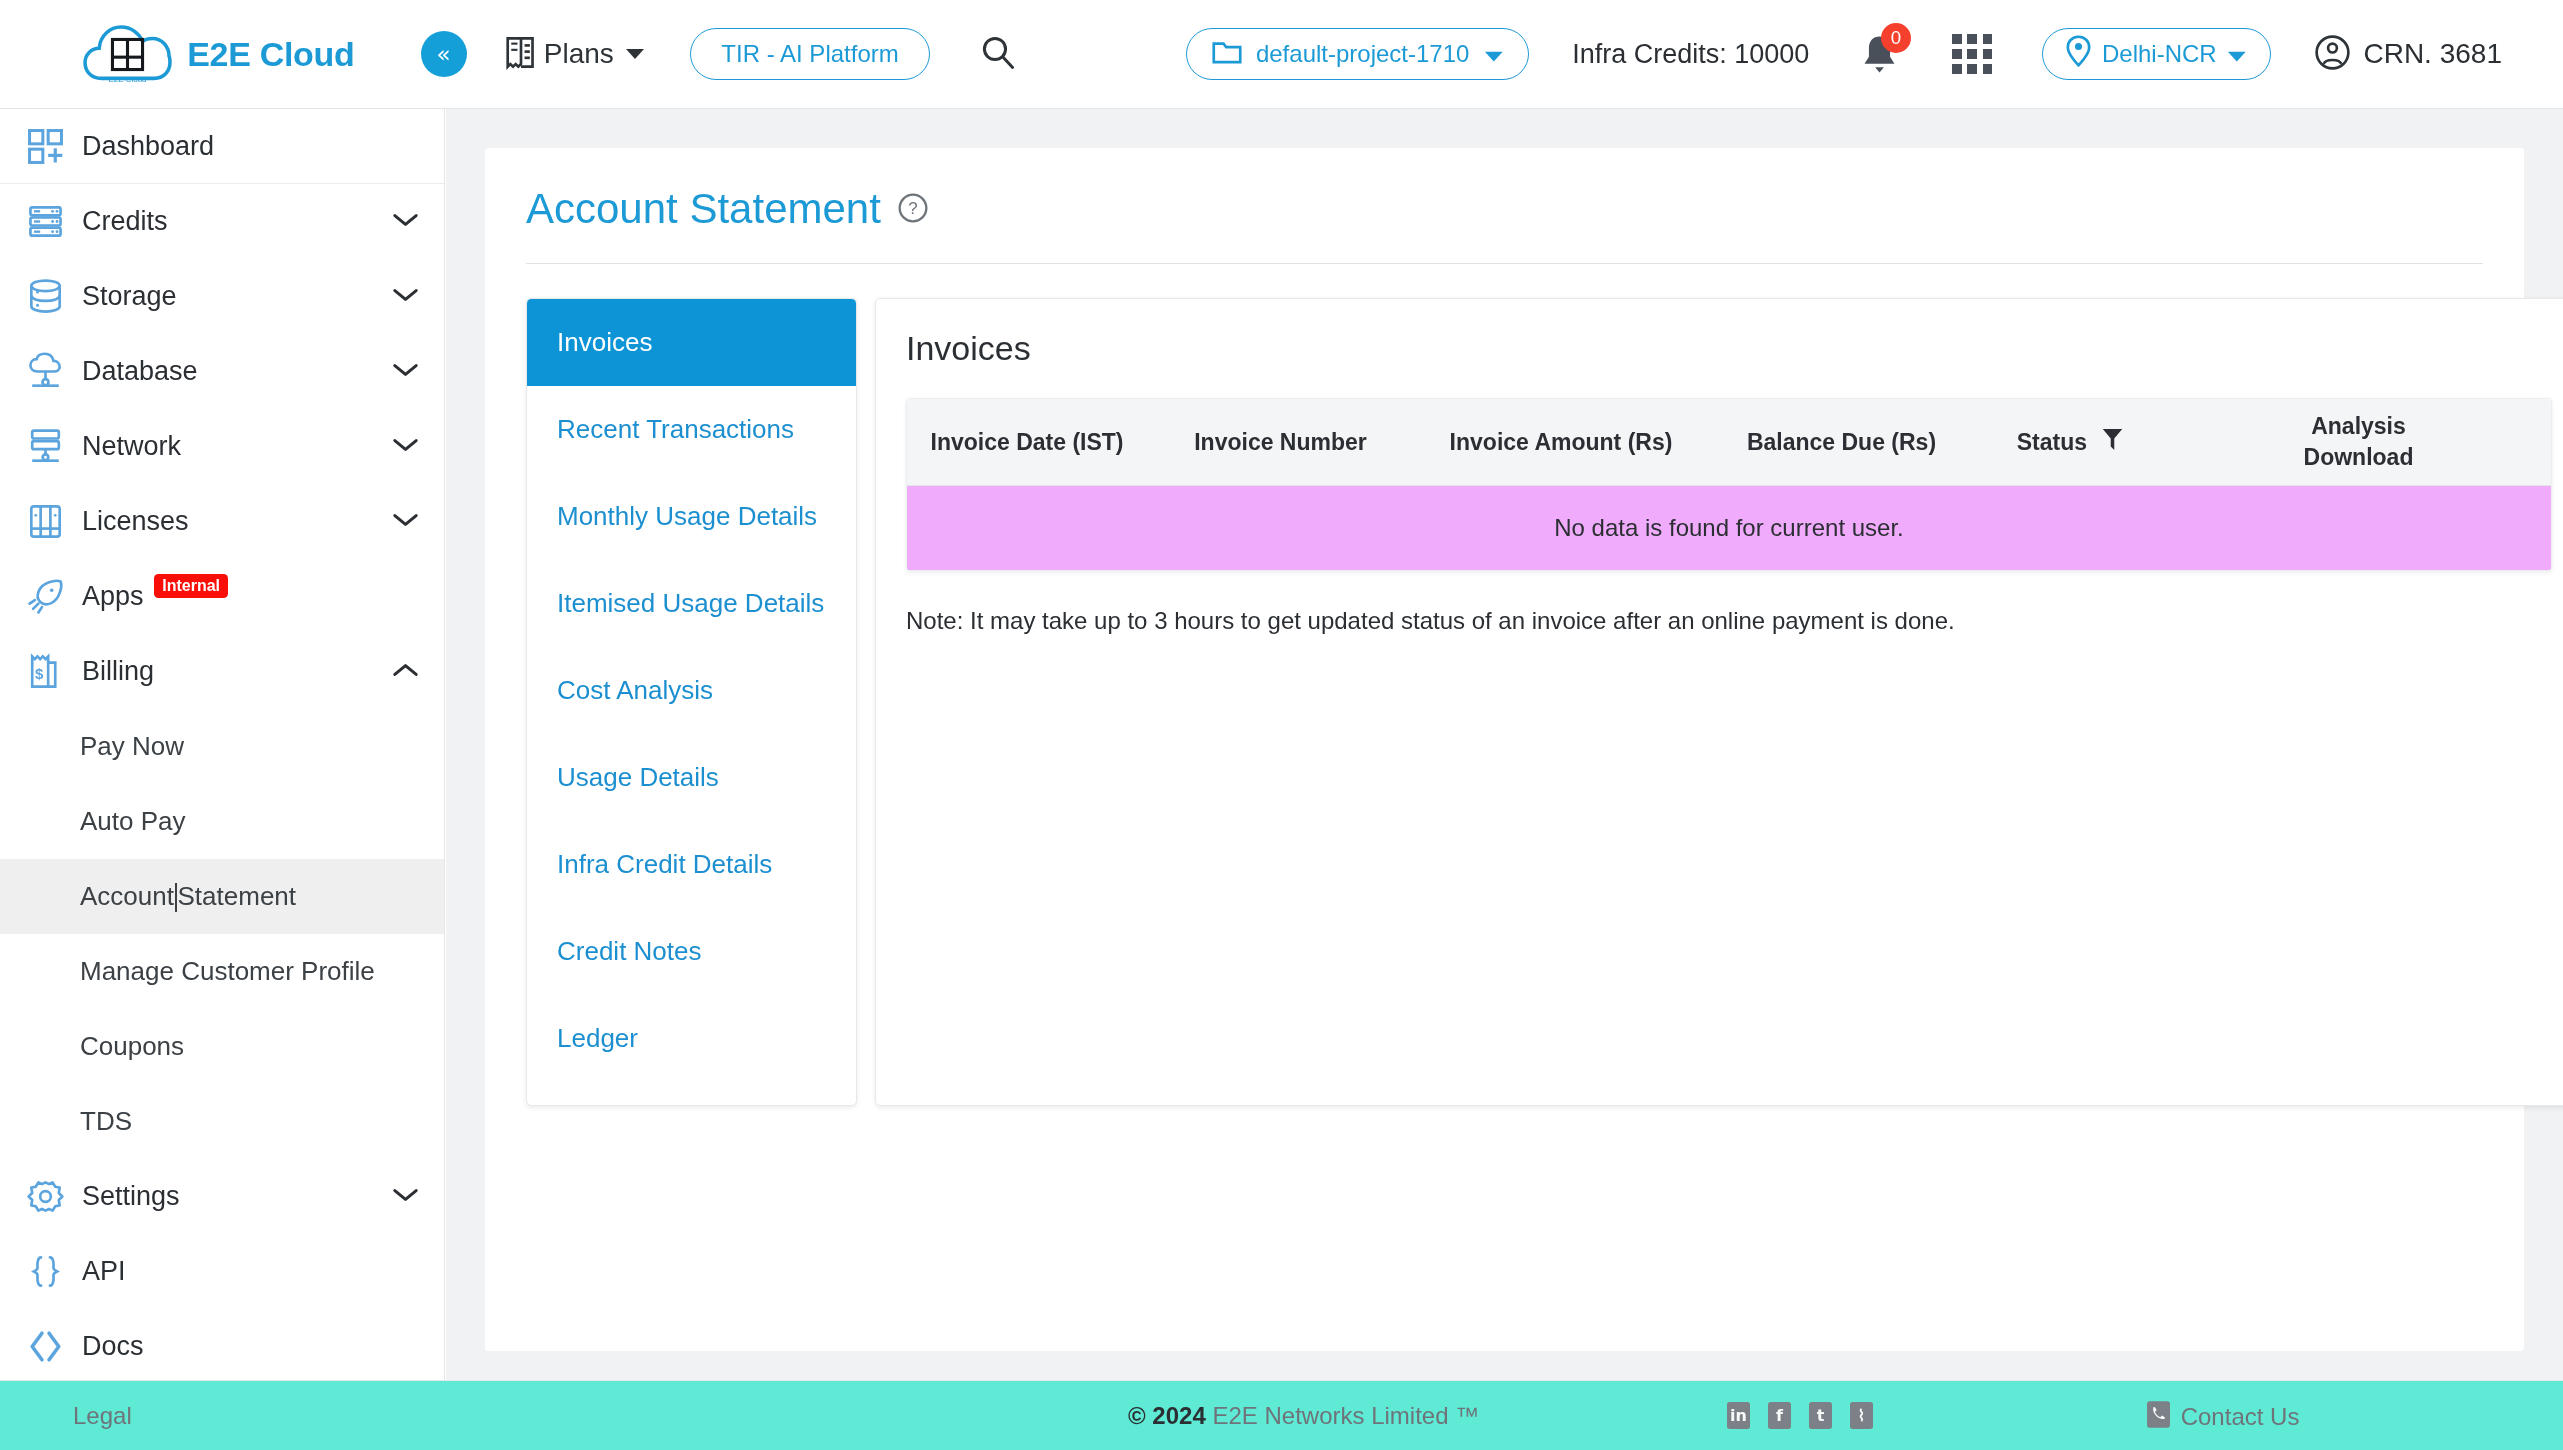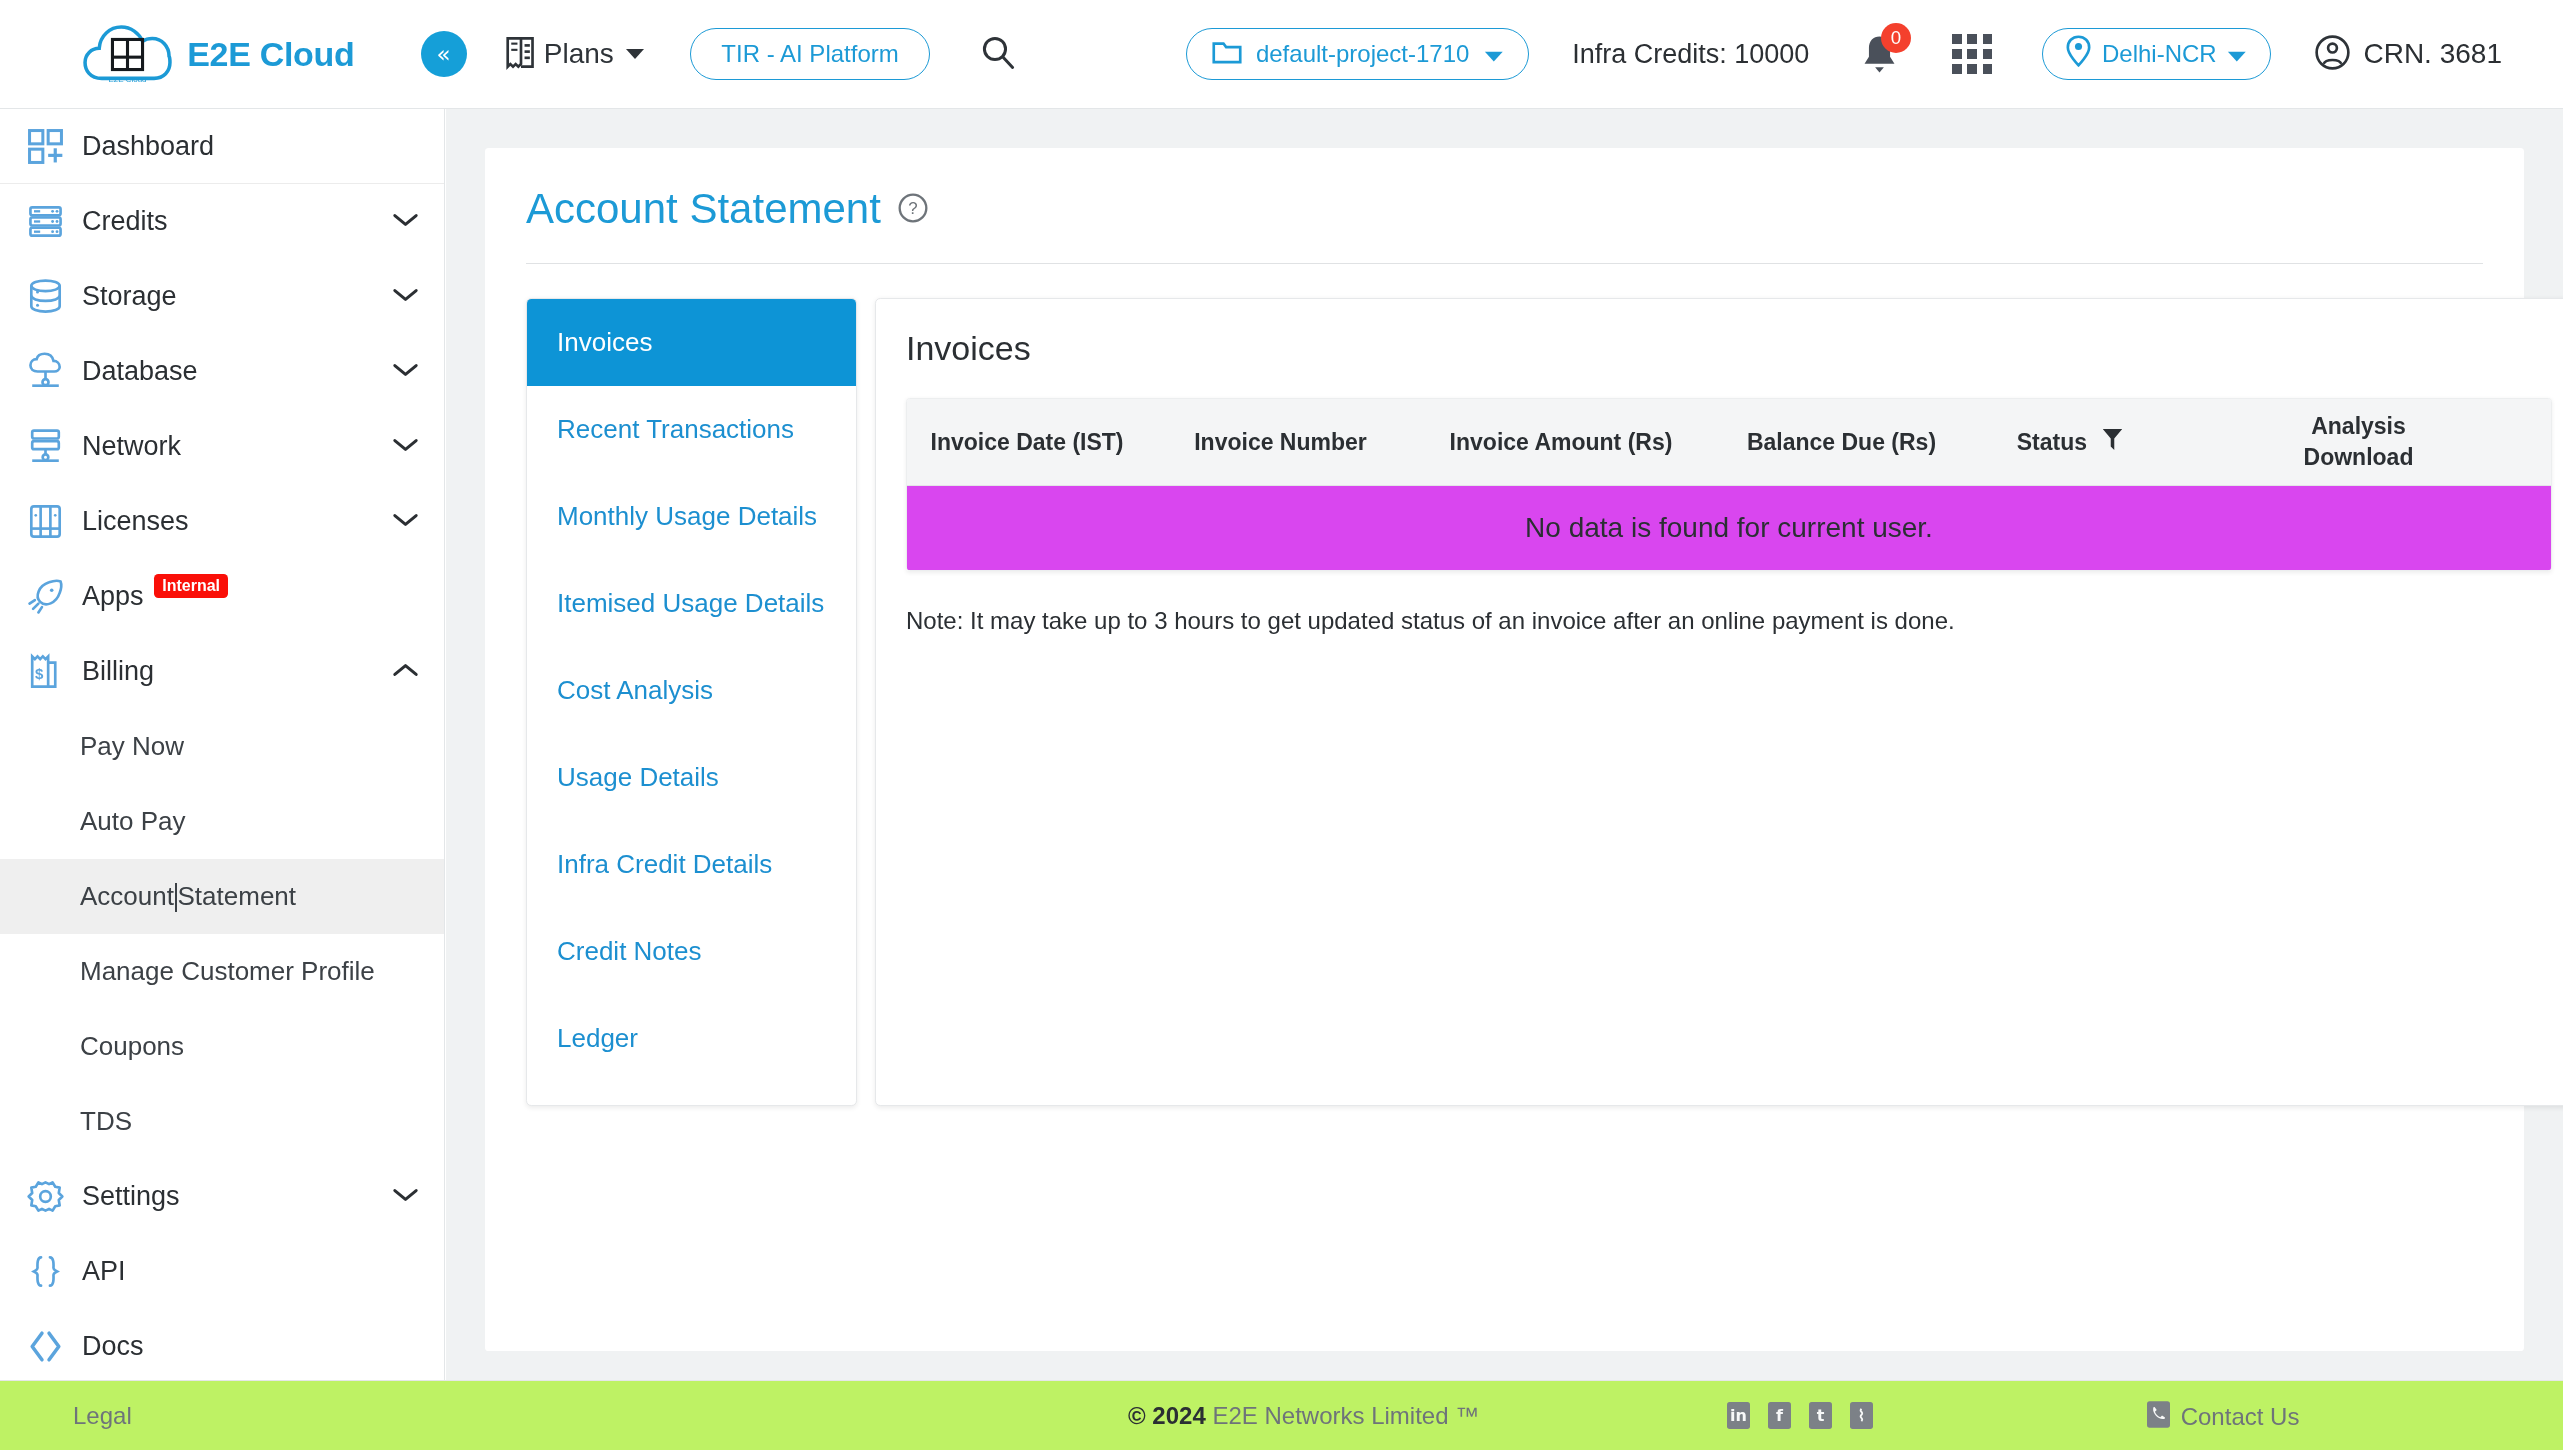--- a/index.html
+++ b/index.html
@@ -151,31 +151,31 @@
     height: 87px; border-bottom: 0.9px solid #e3e5e6;
   }
   .th {
     font-size: 23px; color:#2b2f33; font-weight:bold; text-align:center;
     display:flex; align-items:center; justify-content:center;
   }
   .th.wrap { flex-direction:column; line-height:1.35; }
   .filter-icon { margin-left: 14.2px; cursor:pointer; }
   .tbody-empty {
     height: 84px; display:flex; align-items:center; justify-content:center;
-    font-size: 28px; color:#2b2f33; background:#d946ef;
+    font-size: 24px; color:#2b2f33; background:#f0abfc;
   }
   .note {
     margin-top: 36px; font-size: 24px; color:#2b2f33;
   }
   .note b { font-weight: normal; }
 
   
   #footer {
     position:absolute; left:0; top:1380px; width:2563px; height:70px;
-    background:#bef264; border-top:0.9px solid #e5e7e8;
+    background:#5eead4; border-top:0.9px solid #e5e7e8;
     display:flex; align-items:center;
   }
   .footer-legal { font-size:24px; color:#6e747a; margin-left: 73px; cursor:pointer; }
   .footer-copy { font-size:24px; color:#6e747a; position:absolute; left:1128px; white-space:nowrap; }
   .footer-copy .c-dark { color:#2b2f33; font-weight:bold; }
   .social-row { position:absolute; left:1727px; display:flex; gap:18px; }
   .social-ico { width:23px;height:27px; background:#7c8187; border-radius:2.7px;
                 display:flex;align-items:center;justify-content:center;
                 color:#f7f8f8; font-size:16px; font-weight:bold; cursor:pointer;
                 font-family:"DejaVu Sans", sans-serif; }

